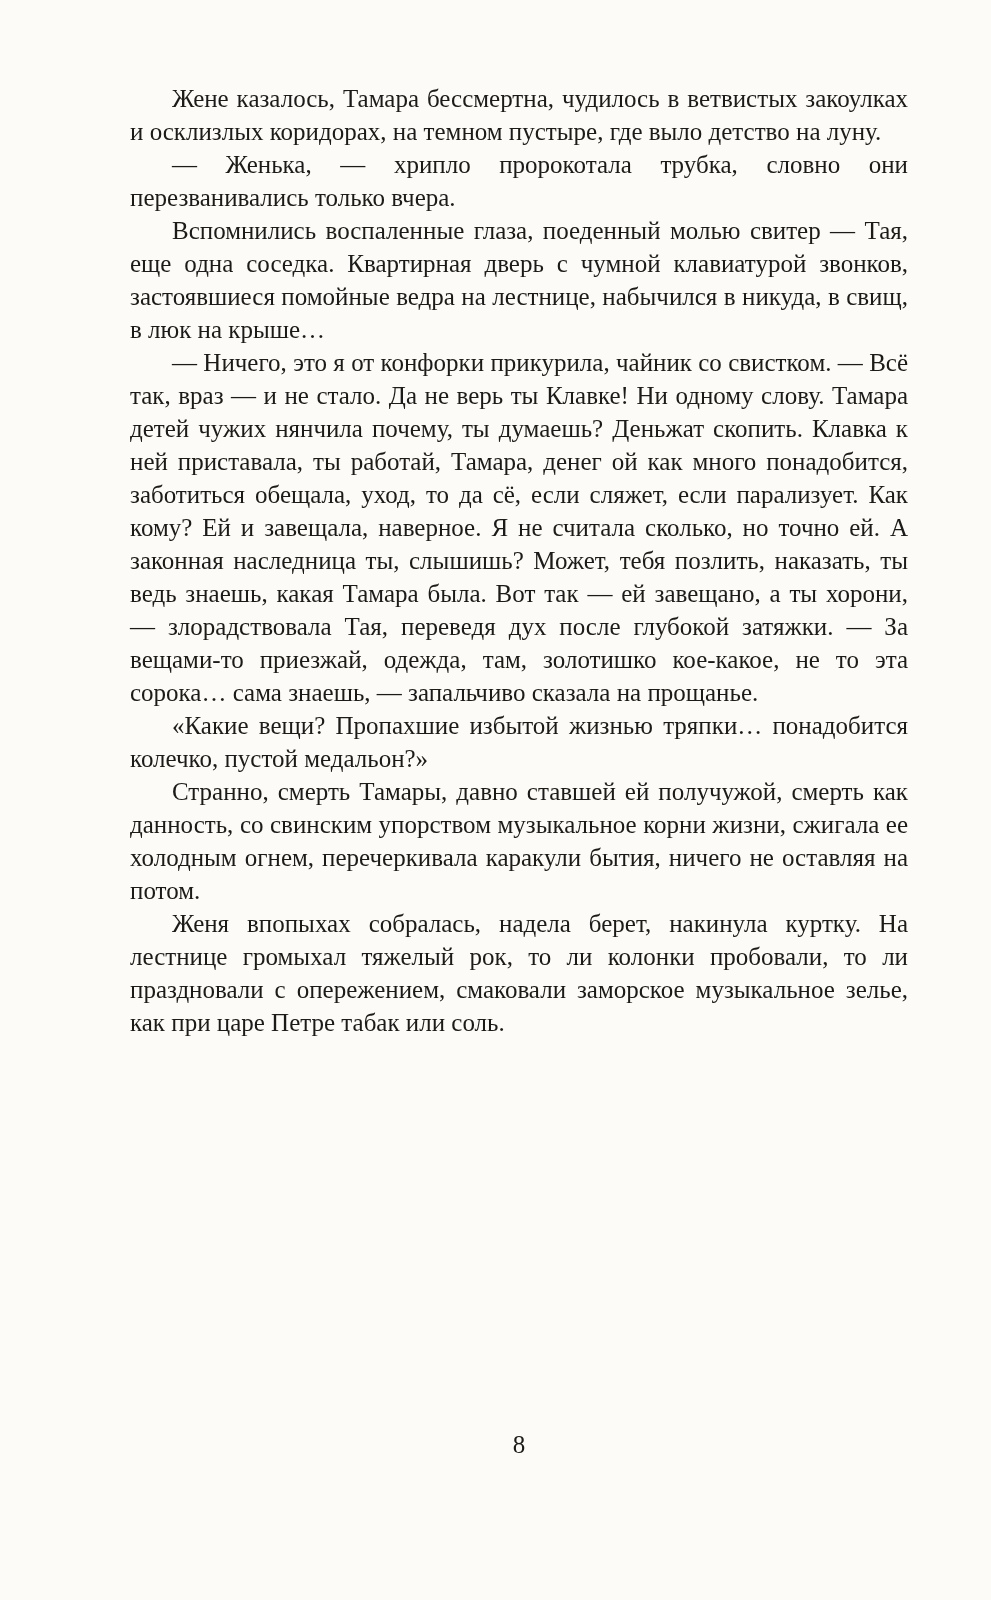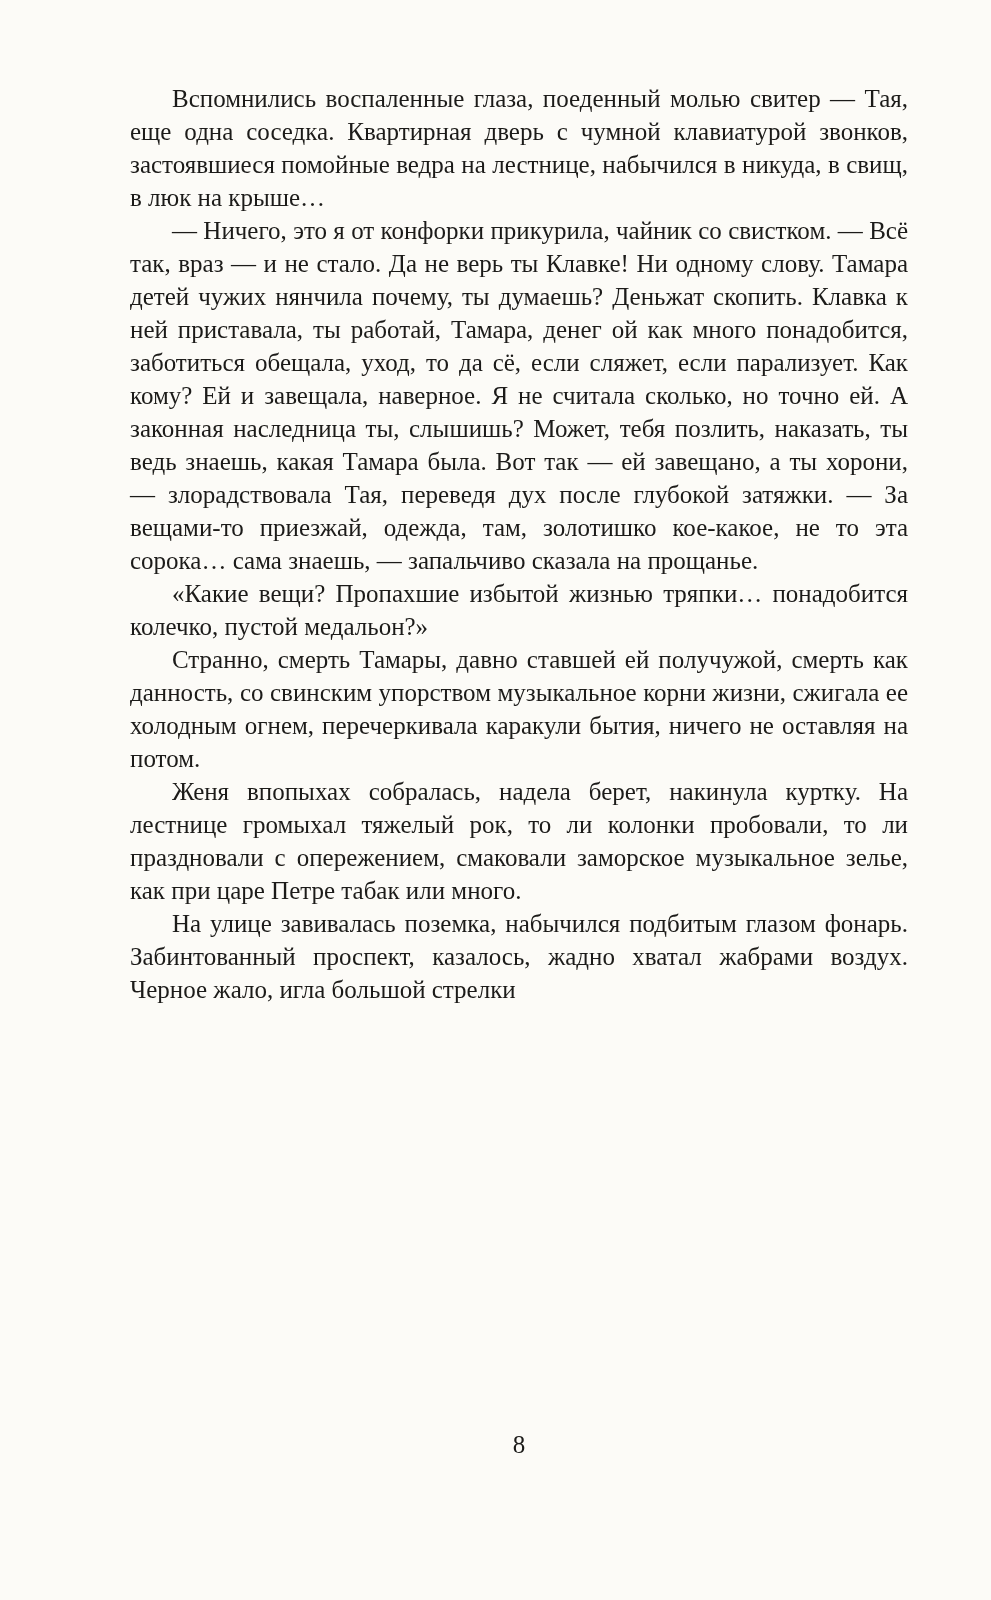--- a/index.html
+++ b/index.html
@@ -41,21 +41,22 @@
     text-align: center;
     font-size: 25px;
     line-height: 33px;
   }
 </style>
 </head>
 <body>
 
 <div class="book-page">
   <div class="text-block">
+      <p lang="ru">Жене казалось, Тамара бессмертна, чудилось в ветвистых закоулках и осклизлых коридорах, на темном пустыре, где выло детство на луну.</p>
+      <p lang="ru">— Женька, — хрипло пророкотала трубка, словно они перезванивались только вчера.</p>
       <p lang="ru">Вспомнились воспаленные глаза, поеденный молью свитер — Тая, еще одна соседка. Квартирная дверь с чумной клавиатурой звонков, застоявшиеся помойные ведра на лестнице, набычился в никуда, в свищ, в люк на крыше…</p>
       <p lang="ru">— Ничего, это я от конфорки прикурила, чайник со свистком. — Всё так, враз — и не стало. Да не верь ты Клавке! Ни одному слову. Тамара детей чужих нянчила почему, ты думаешь? Деньжат скопить. Клавка к ней приставала, ты работай, Тамара, денег ой как много понадобится, заботиться обещала, уход, то да сё, если сляжет, если парализует. Как кому? Ей и завещала, наверное. Я не считала сколько, но точно ей. А законная наследница ты, слышишь? Может, тебя позлить, наказать, ты ведь знаешь, какая Тамара была. Вот так — ей завещано, а ты хорони, — злорадствовала Тая, переведя дух после глубокой затяжки. — За вещами-то приезжай, одежда, там, золотишко кое-какое, не то эта сорока… сама знаешь, — запальчиво сказала на прощанье.</p>
       <p lang="ru">«Какие вещи? Пропахшие избытой жизнью тряпки… понадобится колечко, пустой медальон?»</p>
       <p lang="ru">Странно, смерть Тамары, давно ставшей ей получужой, смерть как данность, со свинским упорством музыкальное корни жизни, сжигала ее холодным огнем, перечеркивала каракули бытия, ничего не оставляя на потом.</p>
-      <p lang="ru">Женя впопыхах собралась, надела берет, накинула куртку. На лестнице громыхал тяжелый рок, то ли колонки пробовали, то ли праздновали с опережением, смаковали заморское музыкальное зелье, как при царе Петре табак или много.</p>
-      <p lang="ru">На улице завивалась поземка, набычился подбитым глазом фонарь. Забинтованный проспект, казалось, жадно хватал жабрами воздух. Черное жало, игла большой стрелки</p>
+      <p lang="ru">Женя впопыхах собралась, надела берет, накинула куртку. На лестнице громыхал тяжелый рок, то ли колонки пробовали, то ли праздновали с опережением, смаковали заморское музыкальное зелье, как при царе Петре табак или соль.</p>
     </div>
   <div class="page-number">8</div>
 </div>
 
 </body></html>

